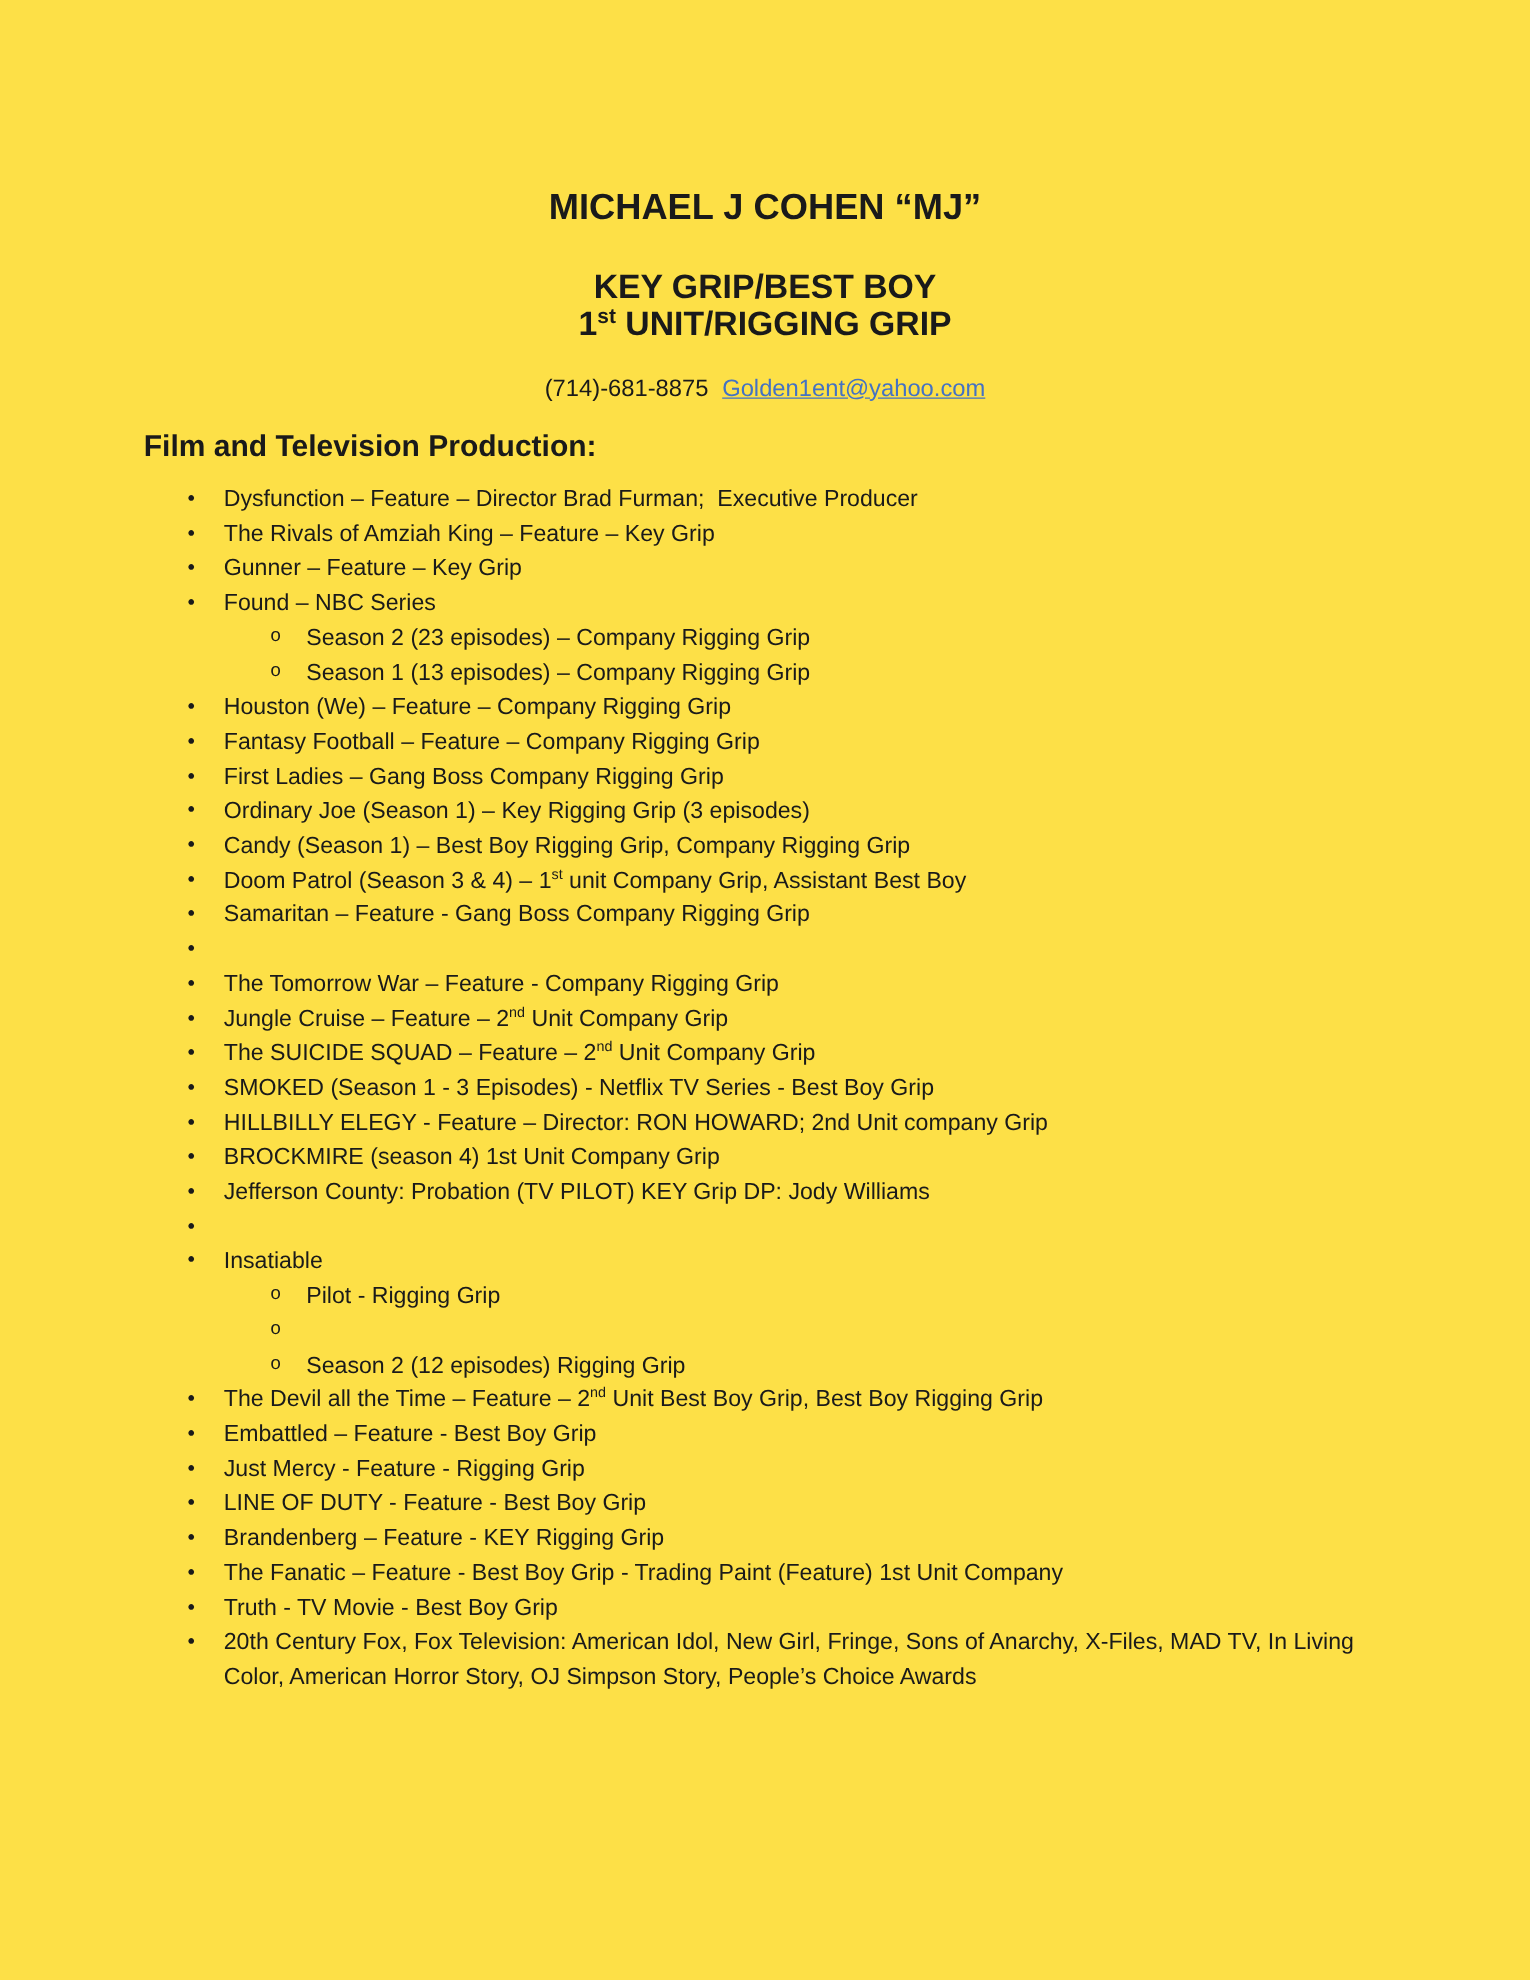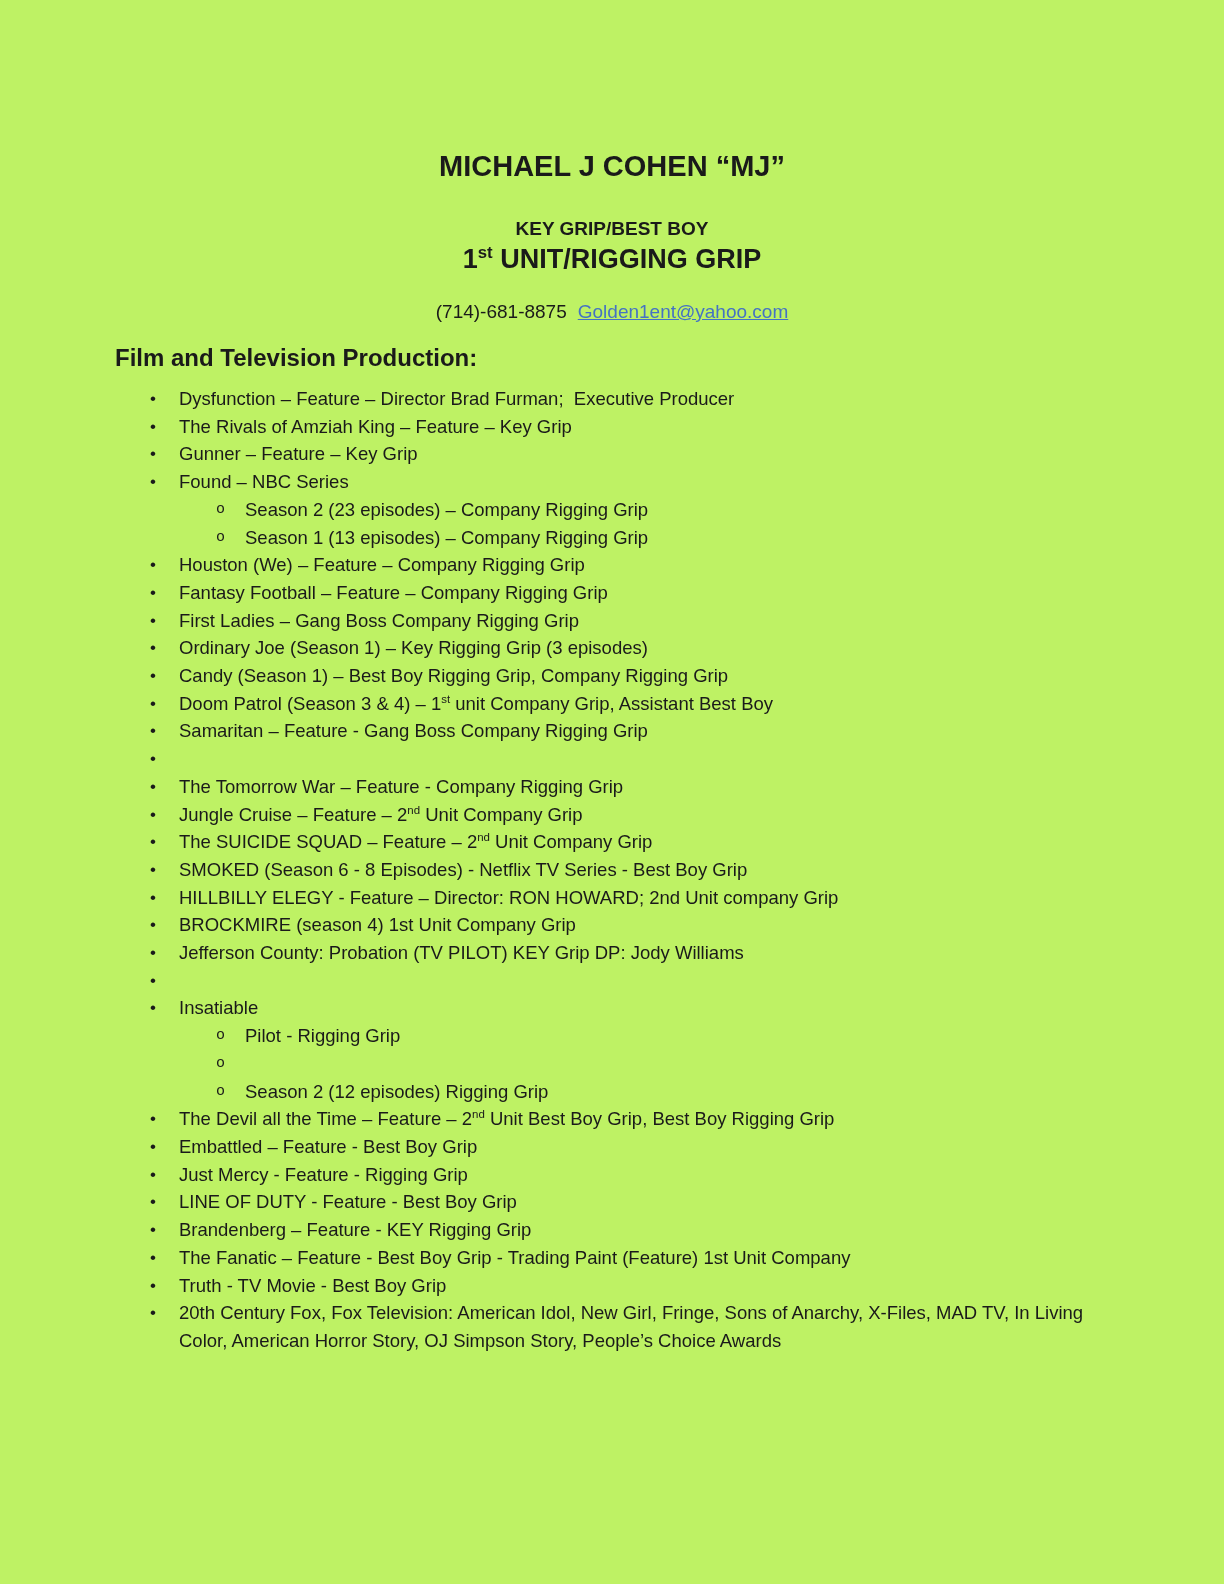--- a/index.html
+++ b/index.html
@@ -1,35 +1,35 @@
 <!DOCTYPE html>
 <html style="--link: #4472C4; --text: #1a1a1a;"><head>
 <meta charset="utf-8">
 <style>
   html, body { margin: 0; padding: 0; background: #ffffff; }
   .page {
     position: relative;
     width: 1224px;
     height: 1584px;
-    background: #bef264;
+    background: #fde047;
     font-family: "Liberation Sans", sans-serif;
     color: var(--text, #1a1a1a);
     box-sizing: border-box;
     overflow: hidden;
   }
   .header { text-align: center; }
   .name {
     padding-top: 150px;
     font-size: 29px;
     font-weight: 700;
     line-height: 32px;
   }
   .role1 {
     margin-top: 32px;
-    font-size: 19px;
+    font-size: 27px;
     font-weight: 700;
     line-height: 30px;
   }
   .role2 {
     font-size: 27px;
     font-weight: 700;
     line-height: 30px;
   }
   .contact {
     margin-top: 27px;
@@ -158,21 +158,21 @@
       <div class="row lvl1">
         <span class="marker">•</span>
         <span class="txt">Jungle Cruise – Feature – 2<sup>nd</sup> Unit Company Grip</span>
       </div>
       <div class="row lvl1">
         <span class="marker">•</span>
         <span class="txt">The SUICIDE SQUAD – Feature – 2<sup>nd</sup> Unit Company Grip</span>
       </div>
       <div class="row lvl1">
         <span class="marker">•</span>
-        <span class="txt">SMOKED (Season 6 - 8 Episodes) - Netflix TV Series - Best Boy Grip</span>
+        <span class="txt">SMOKED (Season 1 - 3 Episodes) - Netflix TV Series - Best Boy Grip</span>
       </div>
       <div class="row lvl1">
         <span class="marker">•</span>
         <span class="txt">HILLBILLY ELEGY - Feature – Director: RON HOWARD; 2nd Unit company Grip</span>
       </div>
       <div class="row lvl1">
         <span class="marker">•</span>
         <span class="txt">BROCKMIRE (season 4) 1st Unit Company Grip</span>
       </div>
       <div class="row lvl1">

